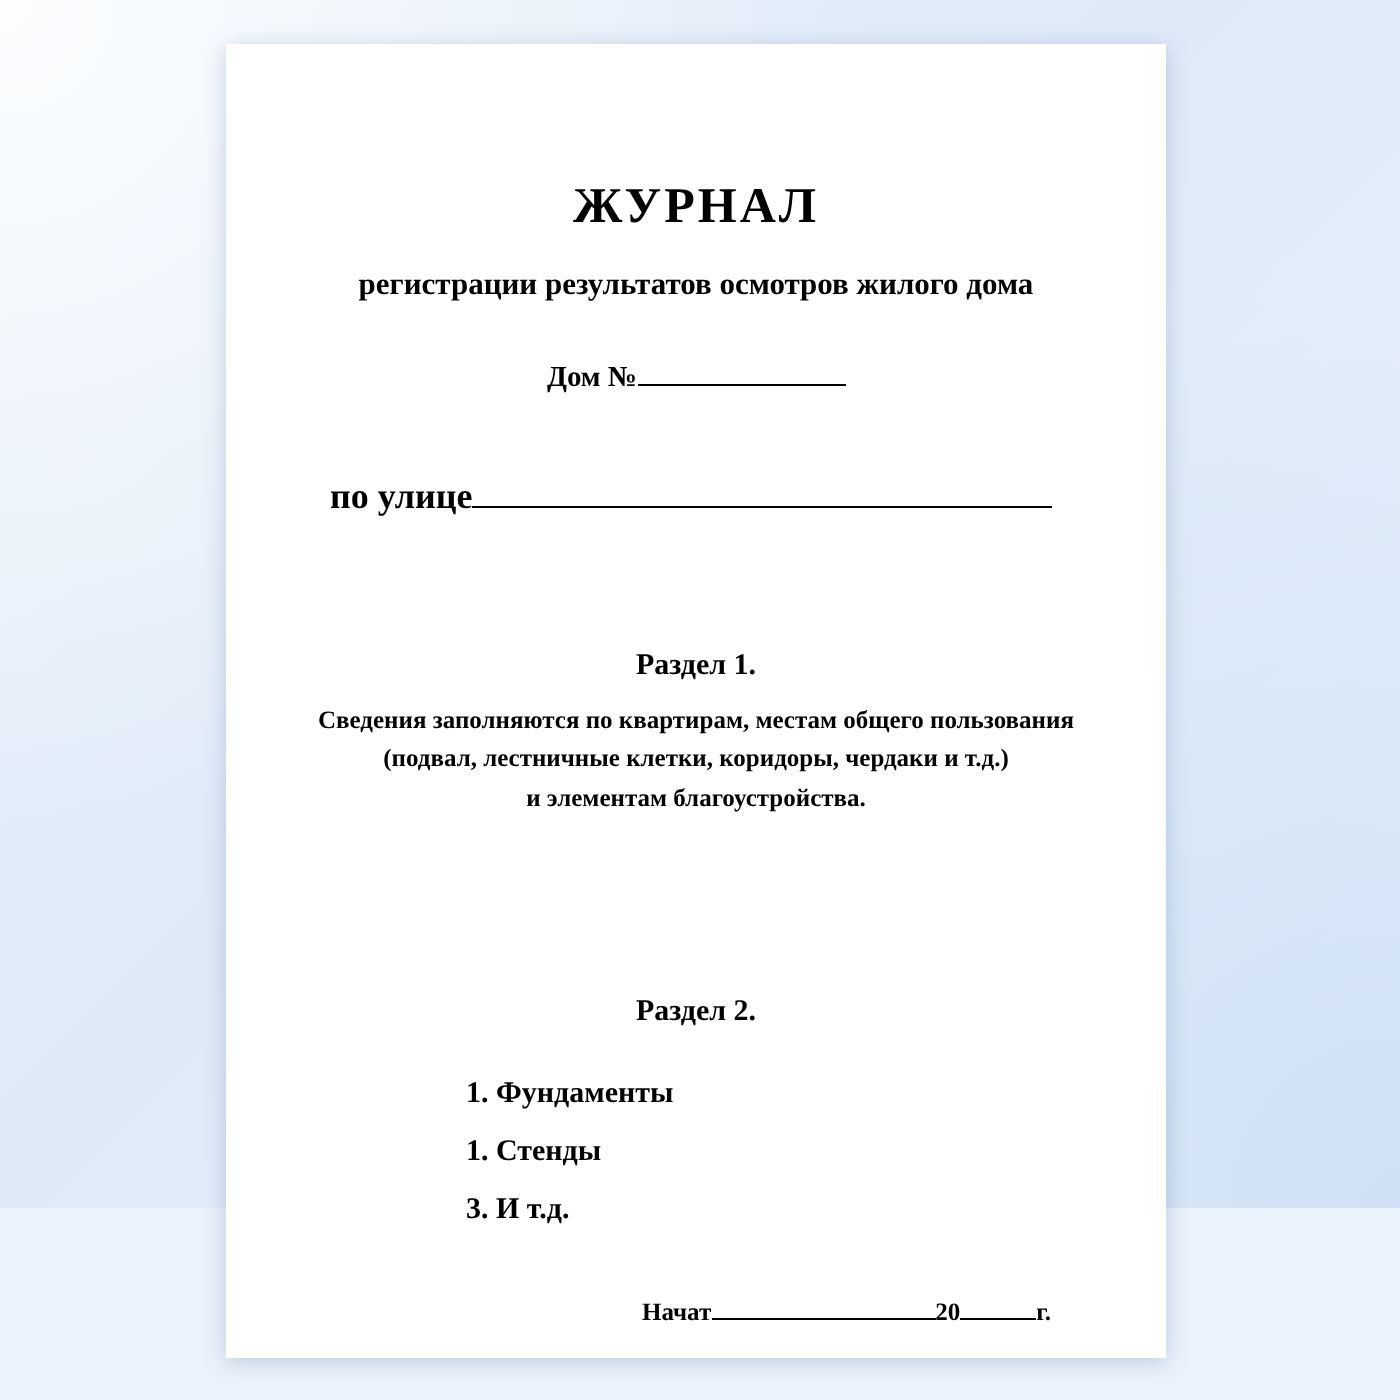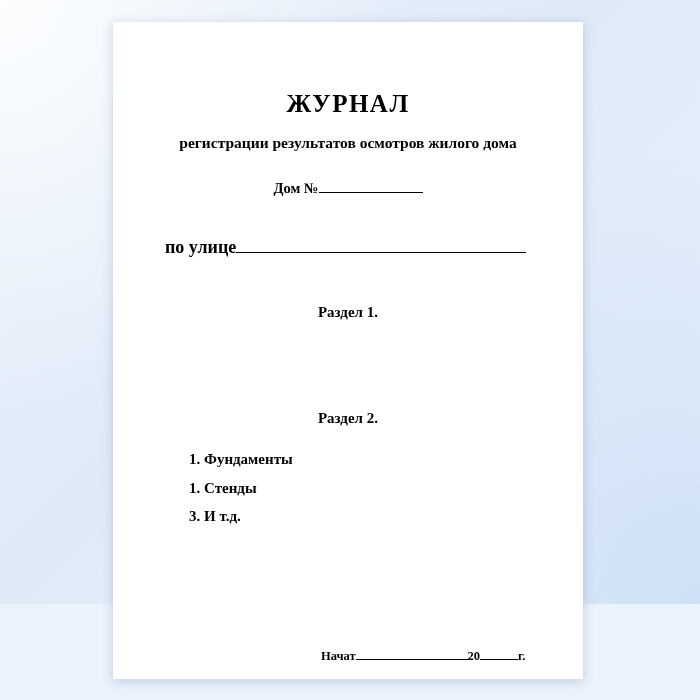--- a/index.html
+++ b/index.html
@@ -81,39 +81,39 @@
     font-size: 18px;
     font-weight: bold;
     white-space: nowrap;
   }
   .rl-street { width: 290px; }
 
   .section1-title {
     text-align: center;
     font-size: 15px;
     font-weight: bold;
-    margin-top: 46px;
+    margin-top: 66px;
   }
   .section1-lines {
     text-align: center;
     font-size: 12.5px;
     font-weight: bold;
     line-height: 1.55;
     margin-top: 9px;
   }
 
   .section2-title {
     text-align: center;
     font-size: 15px;
     font-weight: bold;
     margin-top: 89px;
   }
   .items {
     margin-top: 18px;
-    padding-left: 76px;
+    padding-left: 120px;
     font-size: 15px;
     font-weight: bold;
     line-height: 1.92;
   }
 
   .footer {
     position: absolute;
     left: 0;
     right: 0;
     bottom: 44px;
@@ -140,20 +140,25 @@
 
       <div class="row-house">
         <span class="lbl">Дом №</span><span class="ruleline rl-house"></span>
       </div>
 
       <div class="row-street">
         <span class="lbl">по улице</span><span class="ruleline rl-street"></span>
       </div>
 
       <div class="section1-title">Раздел 1.</div>
+      <div class="section1-lines">
+        <div>Сведения заполняются по квартирам, местам общего пользования</div>
+        <div>(подвал, лестничные клетки, коридоры, чердаки и т.д.)</div>
+        <div>и элементам благоустройства.</div>
+      </div>
 
       <div class="section2-title">Раздел 2.</div>
       <div class="items">
         <div>1. Фундаменты</div>
         <div>1. Стенды</div>
         <div>3. И т.д.</div>
       </div>
 
       <div class="footer">
         <div class="frow">

